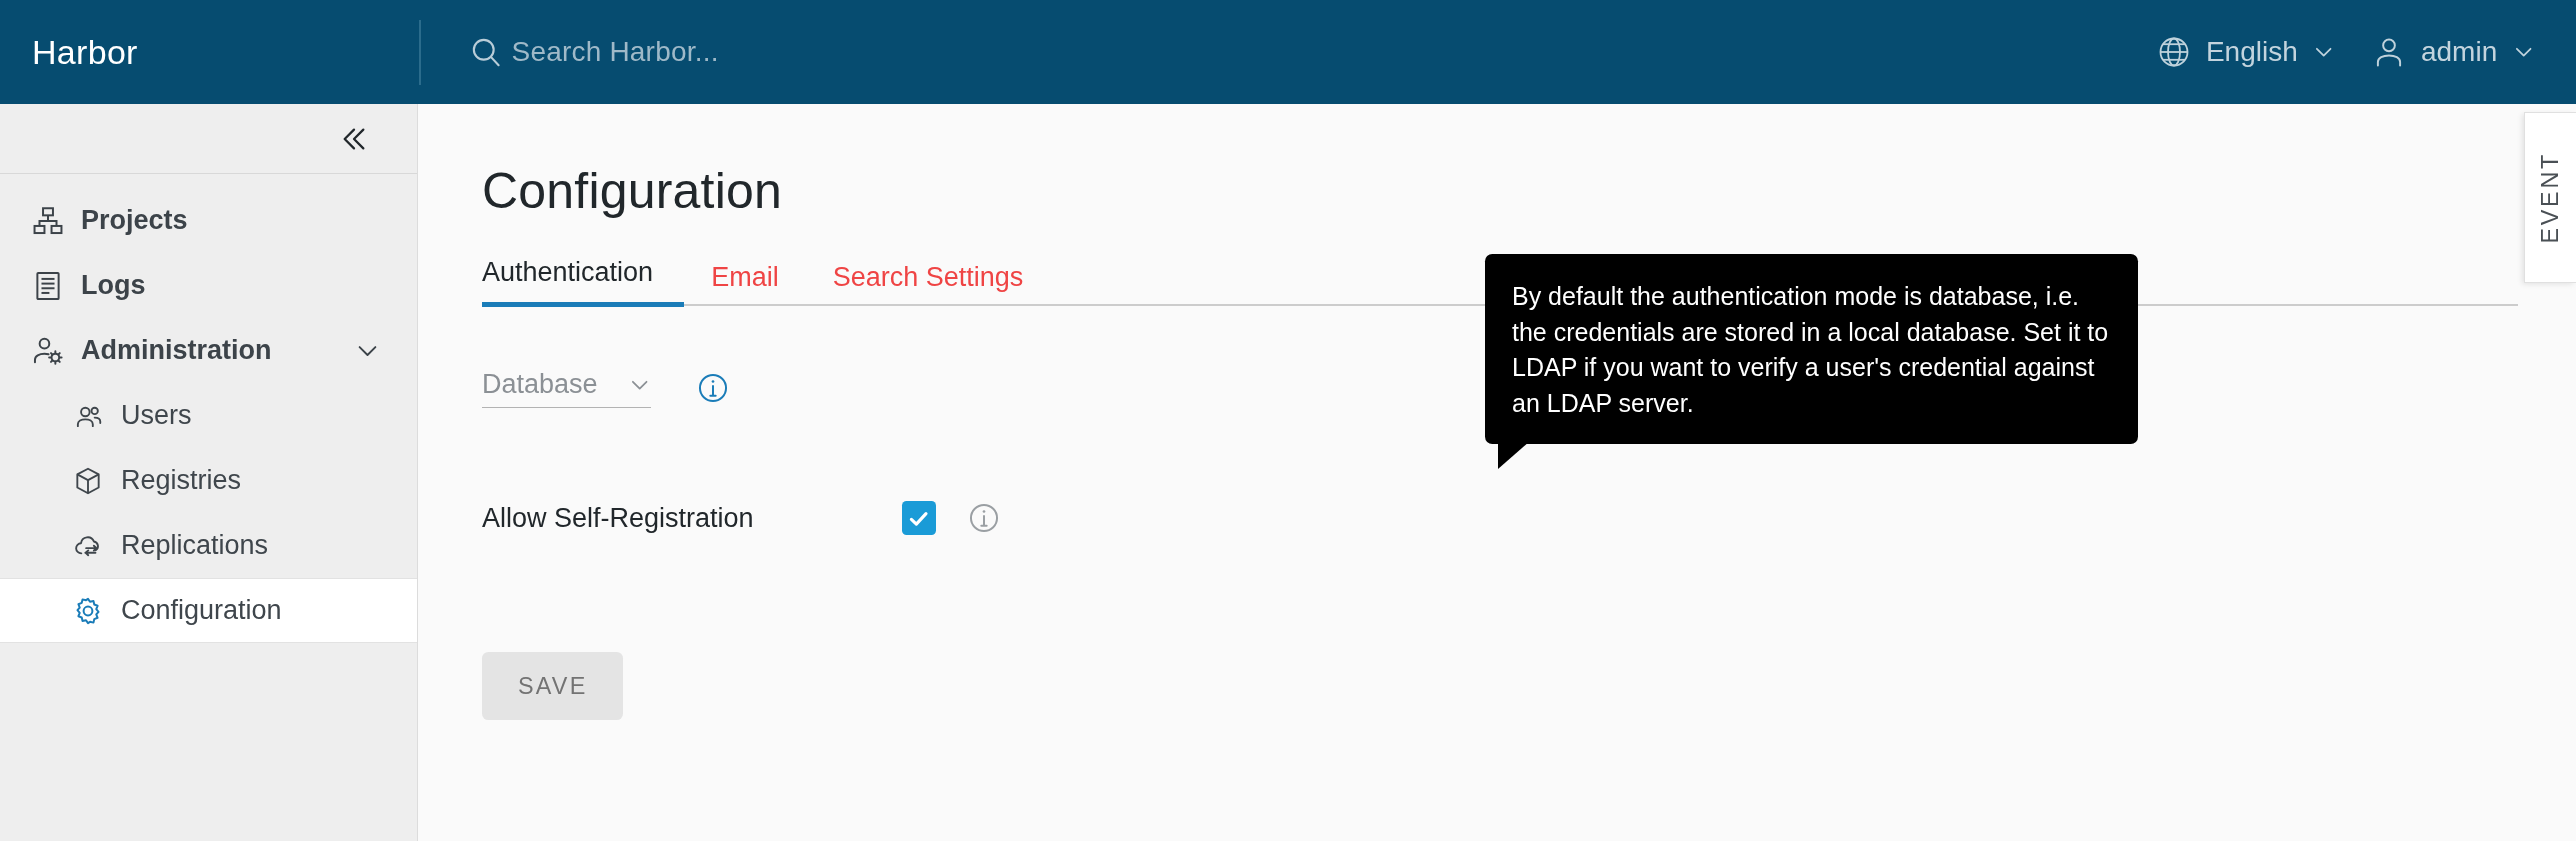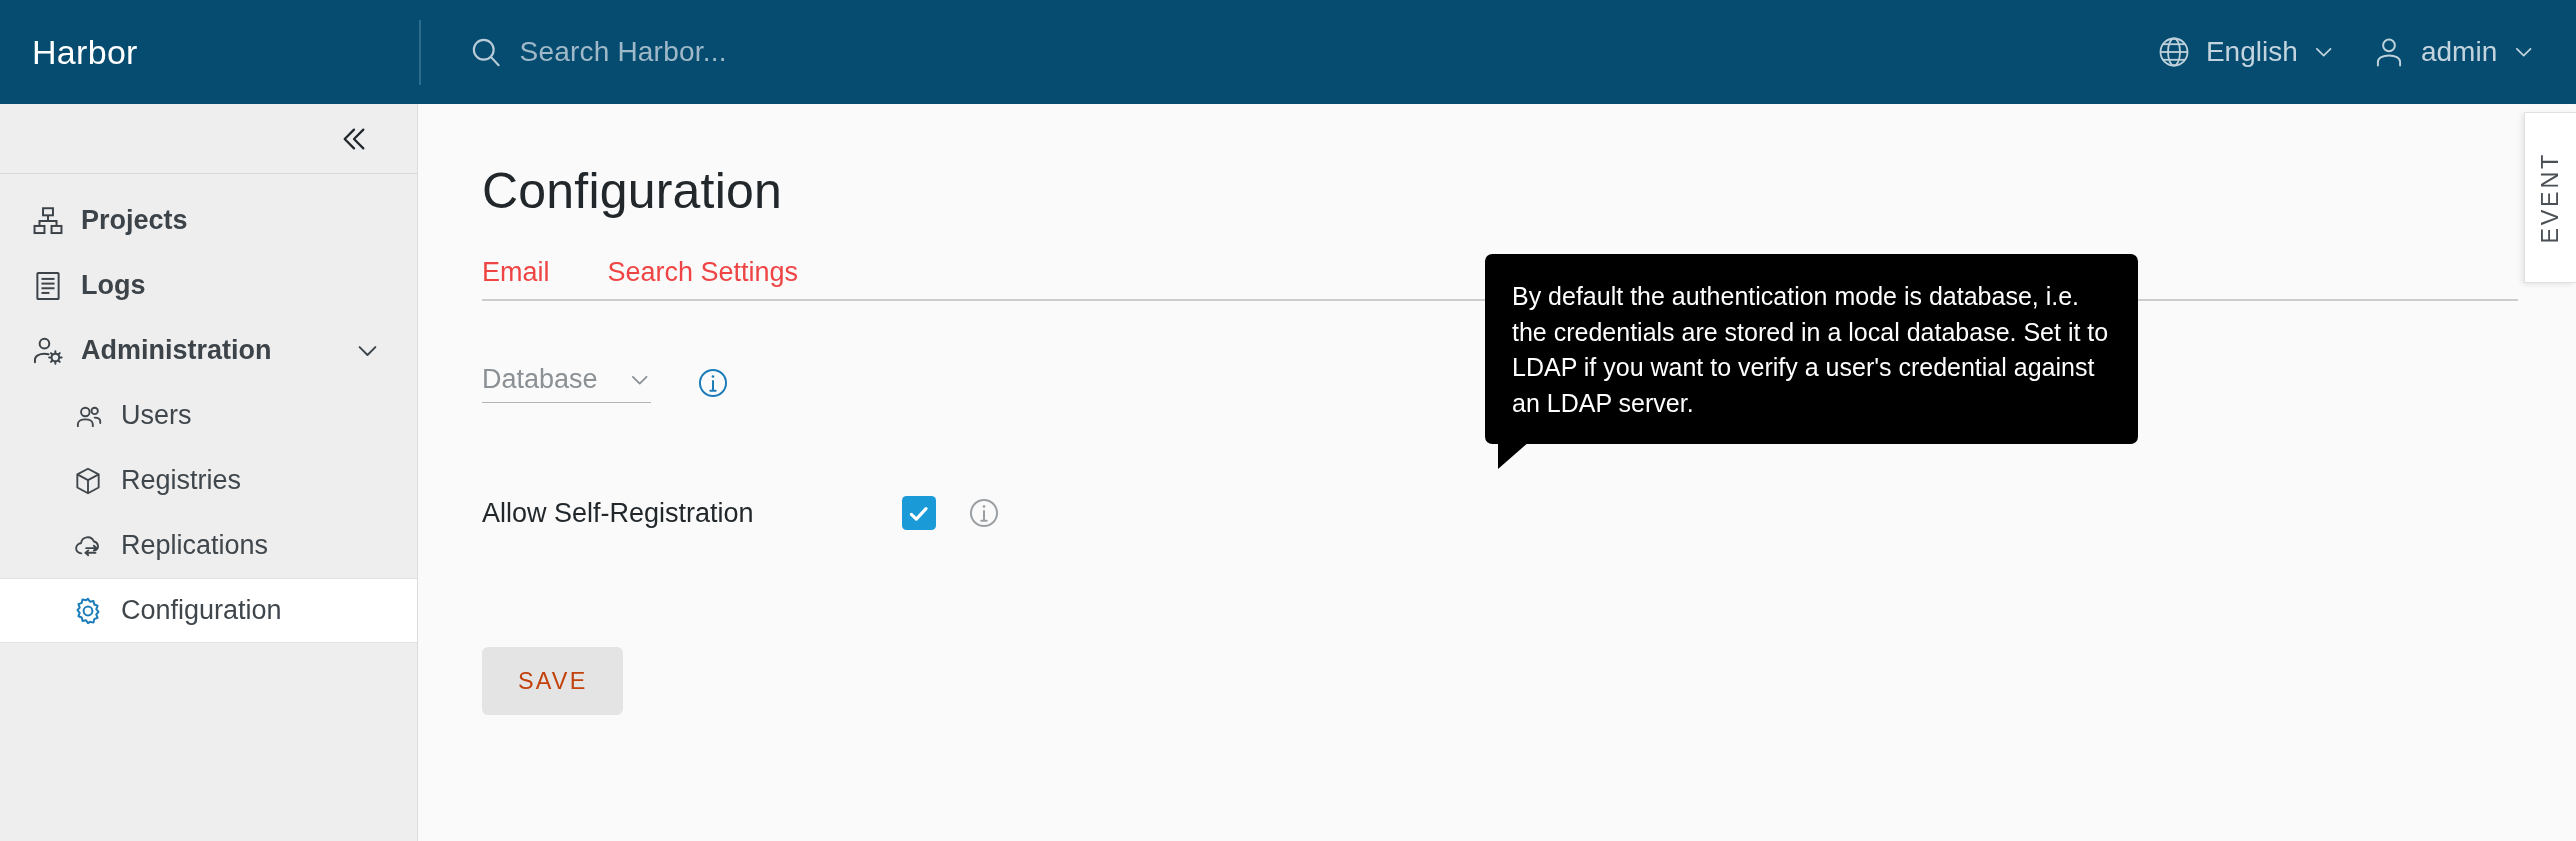--- a/index.html
+++ b/index.html
@@ -60,21 +60,21 @@
     display: block;
   }
 
   .search-input {
     background: transparent;
     border: none;
     outline: none;
     color: #cfdde5;
     font-family: "Liberation Sans", sans-serif;
     font-size: 28px;
-    margin-left: 16px;
+    margin-left: 8px;
     width: 685px;
     letter-spacing: 0.2px;
   }
   .search-input::placeholder { color: #9fb9c8; opacity: 1; }
 
   .header-right {
     display: flex;
     align-items: center;
     margin-right: 41px;
     gap: 35px;
@@ -250,21 +250,21 @@
     height: 68px;
     padding: 0 36px;
     display: flex;
     align-items: center;
     justify-content: center;
     cursor: pointer;
   }
   .btn-save {
     background: #e4e4e4;
     border: none;
-    color: #c2410c;
+    color: #737373;
     min-width: 132px;
   }
   .btn-cancel {
     background: transparent;
     border: 1.8px solid #b8bdc1;
     color: #9a9fa3;
     min-width: 150px;
   }
 
   
@@ -456,20 +456,21 @@
       </div>
 
     </div>
   </div>
 
   <div class="main">
 
     <h1 class="page-title">Configuration</h1>
 
     <div class="tabs">
+      <div class="tab active">Authentication</div>
       <div class="tab">Email</div>
       <div class="tab">Search Settings</div>
     </div>
 
     <div class="form">
 
       <div class="form-row">
         <div class="select-wrap">
           <span class="select-value">Database</span>
           <svg class="select-chev" viewBox="0 0 24 24" fill="none" stroke="#8b9095" stroke-width="1.8">

